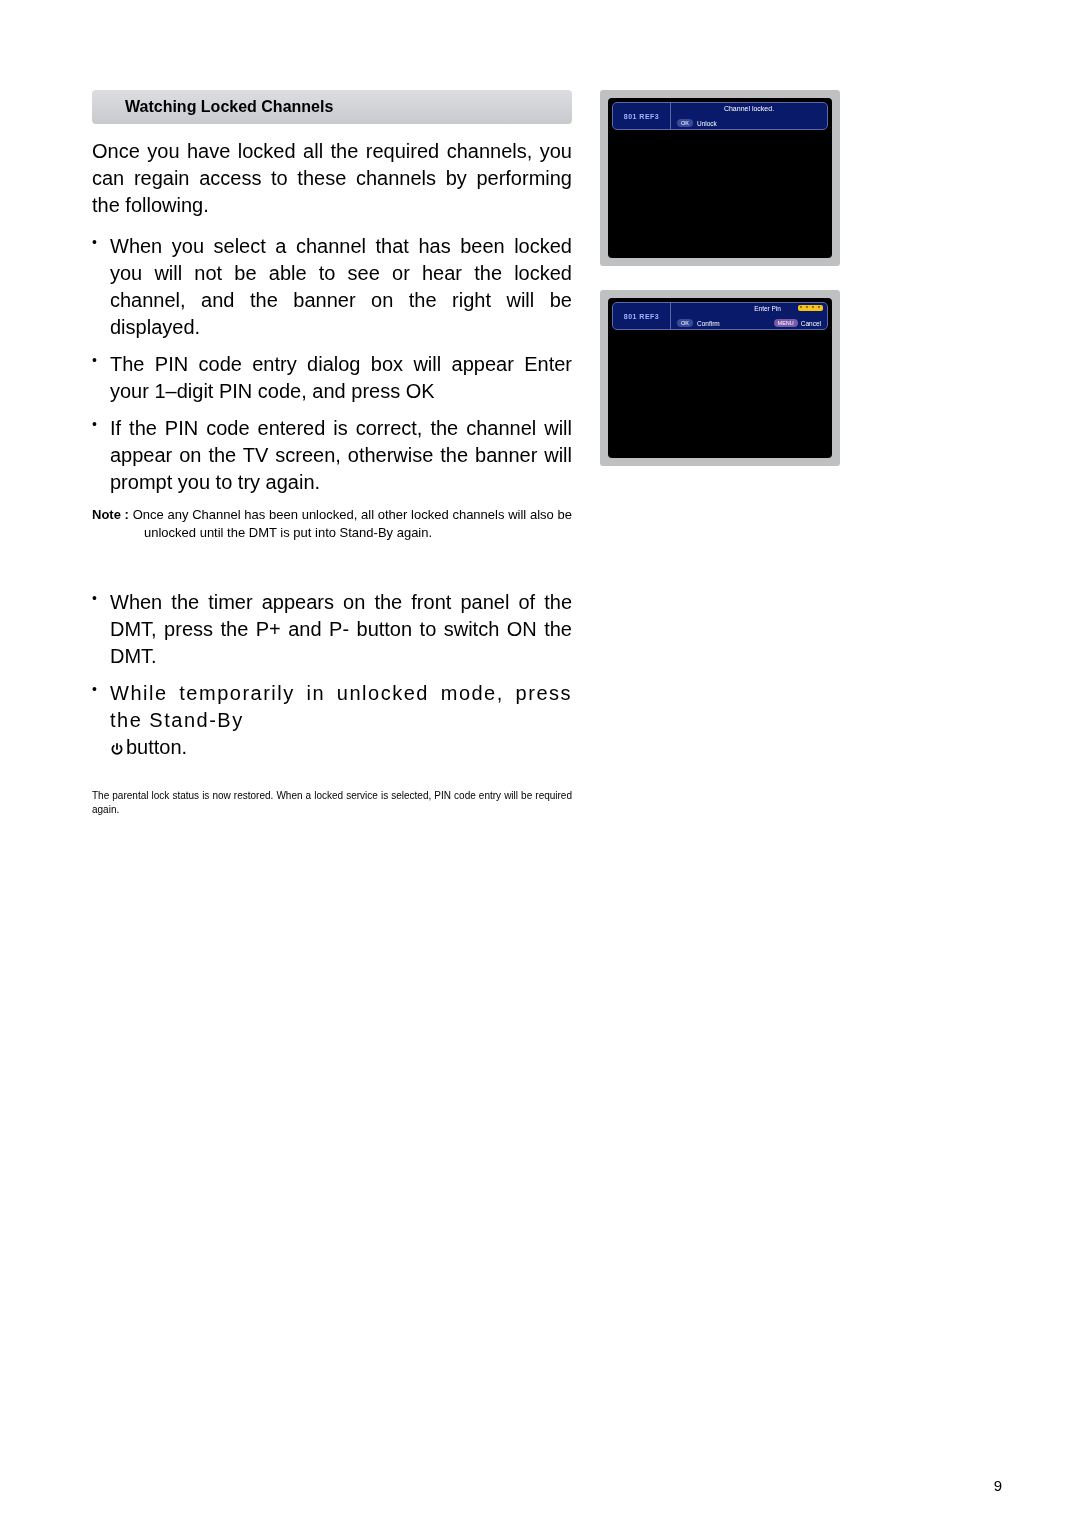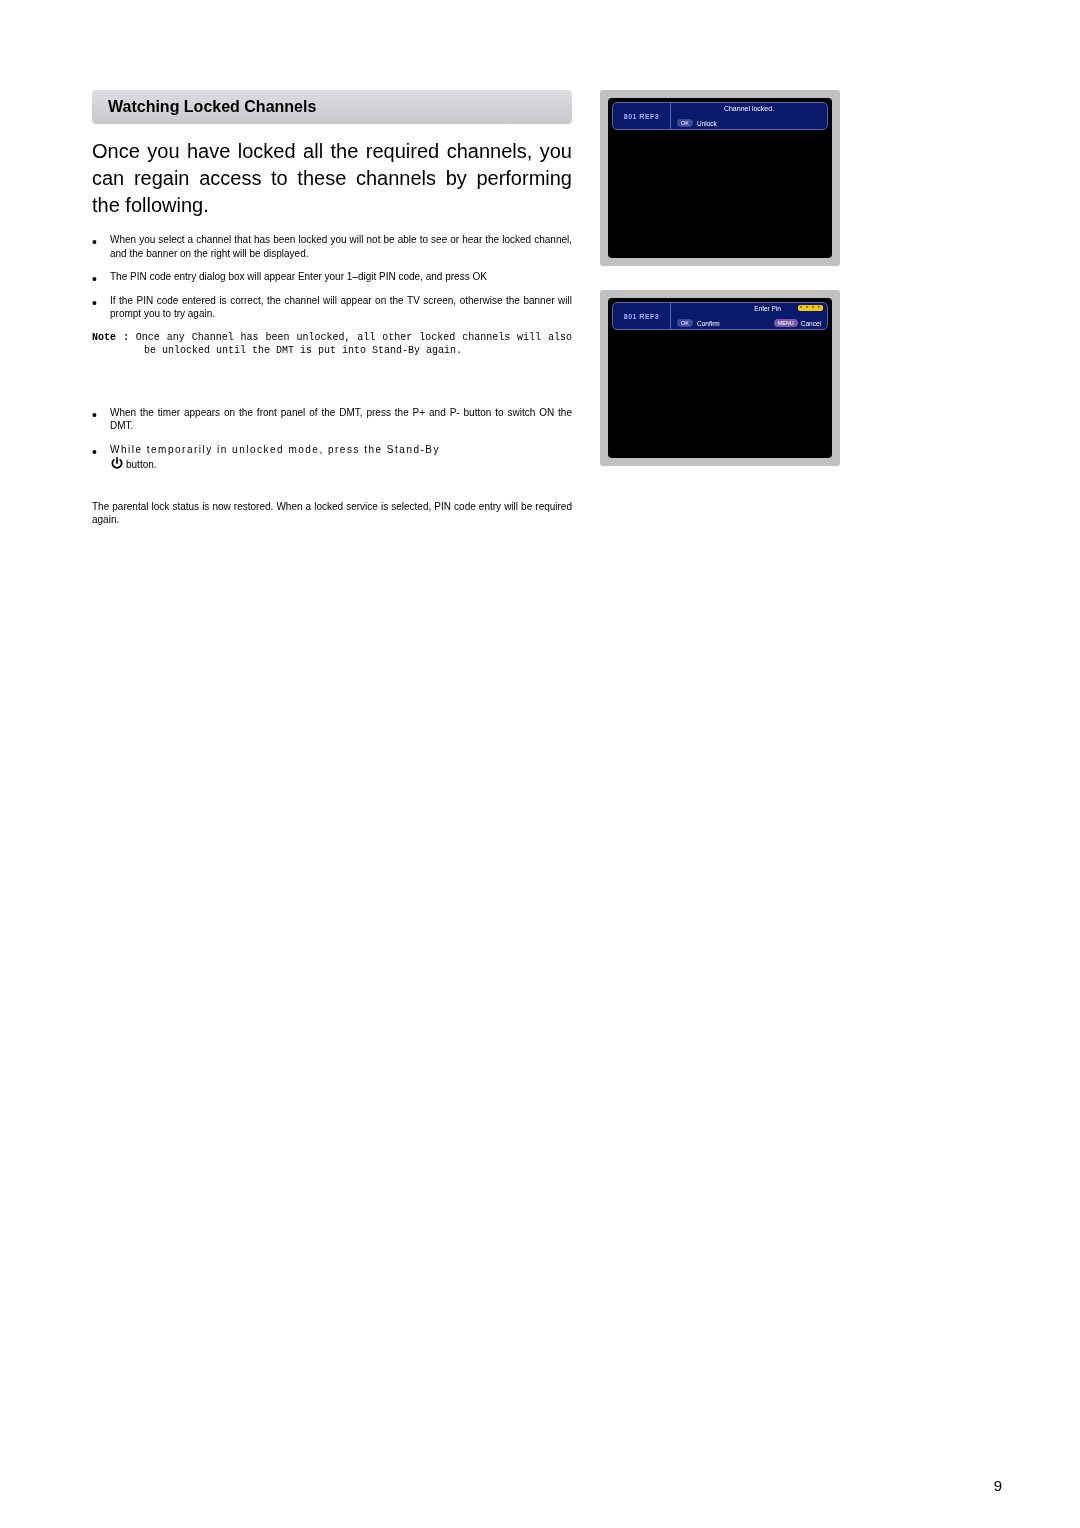--- a/index.html
+++ b/index.html
@@ -4,31 +4,31 @@
 <style>
   * { box-sizing: border-box; margin: 0; padding: 0; }
   html, body { width: 1080px; height: 1528px; background: #ffffff; font-family: Arial, Helvetica, sans-serif; color: #000000; }
   .page { position: relative; width: 1080px; height: 1528px; padding: 90px 78px 0 92px; }
   .two-col { display: flex; align-items: flex-start; }
   .col-left { width: 480px; }
   .col-right { width: 240px; margin-left: 28px; }
   .section-header {
     background: linear-gradient(to bottom, #dcdde0 0%, #c9cace 100%);
     border-radius: 4px;
-    padding: 8px 16px;
+    padding: 8px 33px;
     font-weight: bold;
     font-size: 16px;
     color: #000;
     margin-bottom: 14px;
   }
   .intro { font-size: 20px; line-height: 1.35; text-align: justify; margin-bottom: 14px; }
   ul.bullets { list-style: none; padding-left: 18px; }
-  ul.bullets li { position: relative; font-size: 10px; line-height: 1.35; text-align: justify; margin-bottom: 10px; padding-left: 0; }
+  ul.bullets li { position: relative; font-size: 20px; line-height: 1.35; text-align: justify; margin-bottom: 10px; padding-left: 0; }
   ul.bullets li::before { content: "•"; position: absolute; left: -18px; top: 0; font-size: 14px; }
-  .note { font-size: 10px; line-height: 1.35; text-align: justify; padding-left: 0; font-family: Liberation Mono, monospace; }
+  .note { font-size: 13px; line-height: 1.35; text-align: justify; padding-left: 0; }
   .note .note-label { font-weight: bold; }
   .note-body { display: block; margin-left: 52px; text-indent: -52px; }
   .section2 { margin-top: 48px; }
   .standby-line { display: inline; }
   .power-icon { display: inline-block; vertical-align: -2px; margin-right: 2px; }
   .closing { font-size: 10px; line-height: 1.35; text-align: justify; margin-top: 26px; }
   .page-number { position: absolute; bottom: 34px; right: 78px; font-size: 15px; }
   
   .tv-mock {
     width: 240px; height: 176px; background: #bfc0c2; border-radius: 3px;

